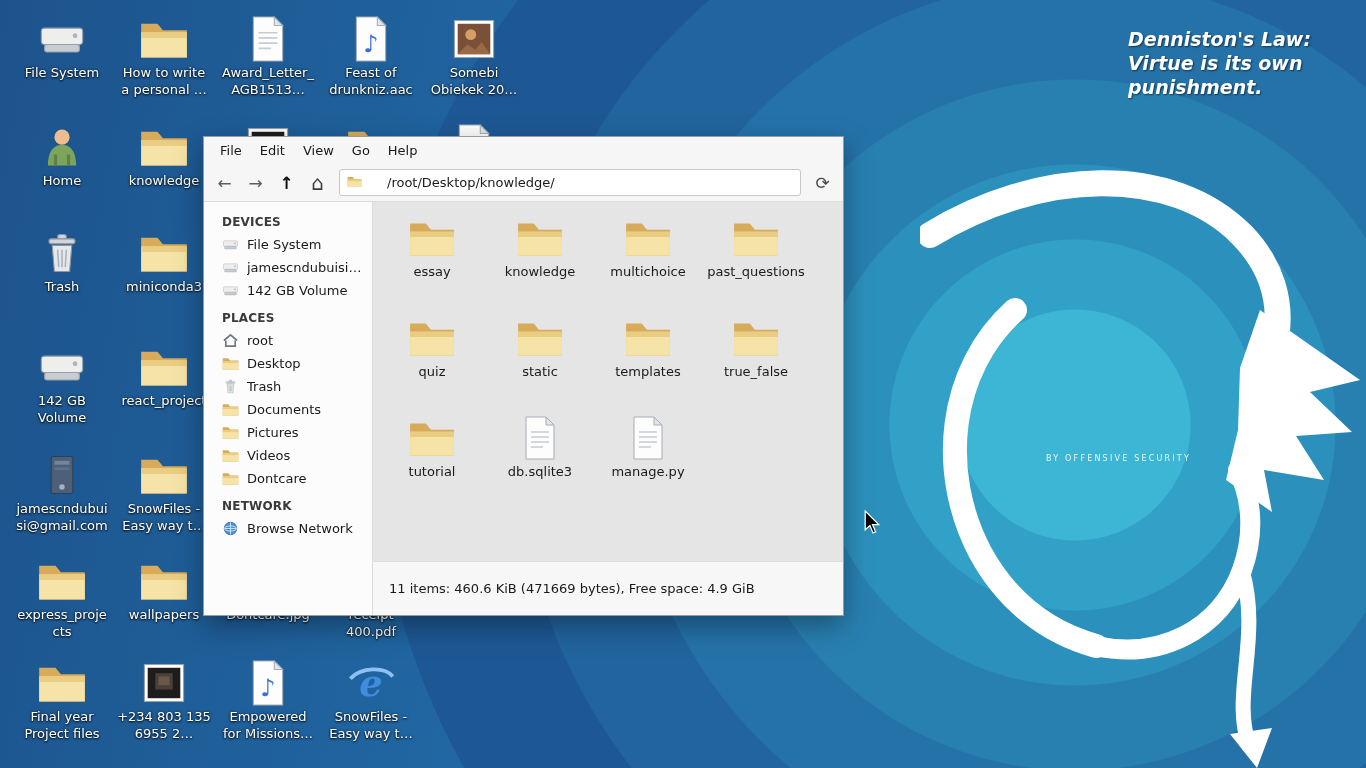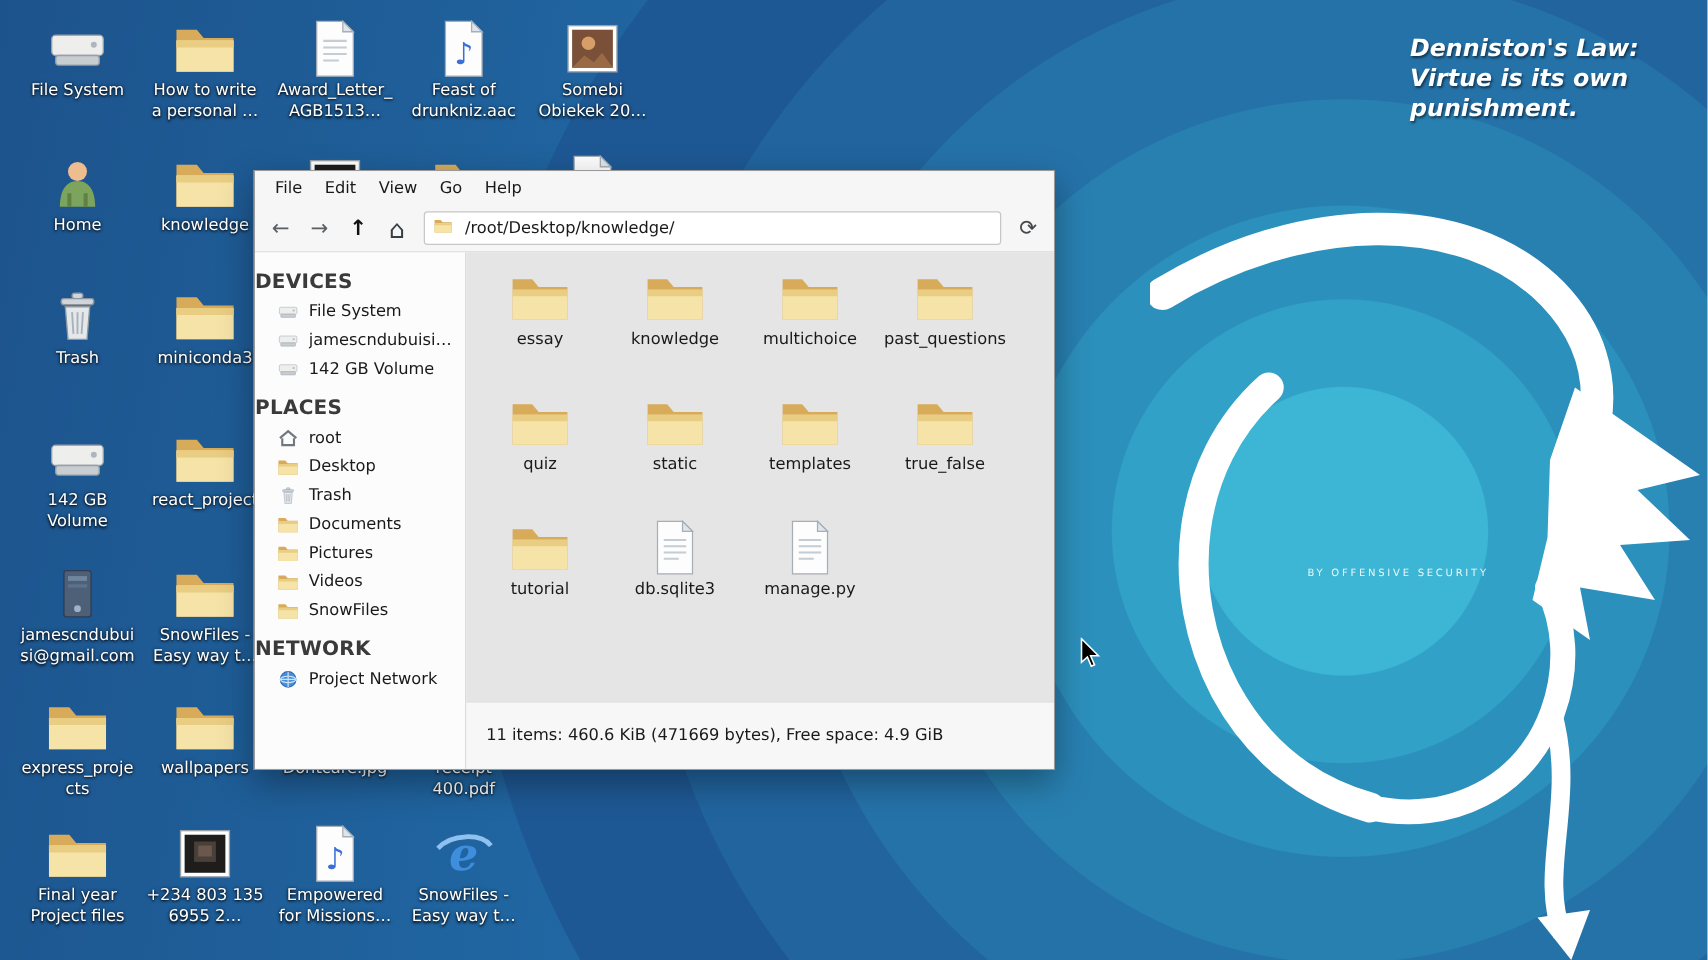--- a/index.html
+++ b/index.html
@@ -38,26 +38,26 @@
   .menu-item{padding:3px 9px;cursor:default;}
   .toolbar{height:37px;flex:none;display:flex;align-items:center;gap:4px;padding:0 7px;
     background:#f6f6f6;border-bottom:1px solid #dcdcdc;}
   .tbtn{width:27px;height:26px;display:flex;align-items:center;justify-content:center;
     border-radius:3px;cursor:default;}
   .g-back,.g-fwd{font-size:17px;color:#5a5f64;}
   .g-up{font-size:17px;font-weight:bold;color:#111;}
   .g-home{font-size:20px;color:#3a3f44;}
   .g-refresh{font-size:17px;color:#44484c;}
   .pathbar{flex:1;height:25px;background:#fff;border:1px solid #c7c7c7;border-radius:3px;
-    display:flex;align-items:center;gap:10px;padding:0 7px;margin:0 4px;}
+    display:flex;align-items:center;gap:25px;padding:0 7px;margin:0 4px;}
   .path-text{white-space:nowrap;overflow:hidden;}
   .fm-body{flex:1;display:flex;min-height:0;}
   .sidebar{width:168px;flex:none;border-right:1px solid #dcdcdc;background:#fcfcfc;
     padding-top:4px;overflow:hidden;}
-  .side-header{font-weight:bold;font-size:16px;color:#3a3a3a;padding:9px 0 4px;letter-spacing:.2px;}
+  .side-header{font-weight:bold;font-size:12px;color:#3a3a3a;padding:9px 18px 4px;letter-spacing:.2px;}
   .side-item{display:flex;align-items:center;gap:8px;padding:4px 6px 4px 18px;cursor:default;}
   .side-label{white-space:nowrap;overflow:hidden;text-overflow:ellipsis;}
   .content-col{flex:1;display:flex;flex-direction:column;min-width:0;background:#e5e5e5;justify-content:space-between;}
   .filegrid{flex:1;display:grid;grid-template-columns:repeat(4,108px);grid-auto-rows:100px;
     padding:14px 0 0 5px;align-content:start;overflow:hidden;}
   .fitem{display:flex;flex-direction:column;align-items:center;gap:4px;cursor:default;}
   .fitem .ic{width:48px;height:44px;}
   .flabel{font-size:13px;text-align:center;max-width:104px;overflow-wrap:anywhere;line-height:1.2;}
   .statusbar{height:29px;flex:none;border-top:1px solid #dcdcdc;background:#f7f7f7;
     display:flex;align-items:center;padding:12px 16px;}
@@ -464,32 +464,32 @@
             <span class="side-label">Videos</span>
           </div>
           <div class="side-item">
             <span class="ic sm">
               <svg viewBox="0 0 46 38">
                 <path d="M2 5h15l5 6h22v25H2Z" fill="#d7ab59"></path>
                 <path d="M2 13h42v23H2Z" fill="#f5e3a7"></path>
                 <path d="M2 13h42v5H2Z" fill="#e9cd82"></path>
               </svg>
             </span>
-            <span class="side-label">SnowFiles</span>
+            <span class="side-label">Dontcare</span>
           </div>
           <div class="side-header">NETWORK</div>
           <div class="side-item">
             <span class="ic sm">
               <svg viewBox="0 0 16 16">
                 <circle cx="8" cy="8" r="6.6" fill="#4a90d9" stroke="#2e6cb2"></circle>
                 <ellipse cx="8" cy="8" rx="6.6" ry="2.7" fill="none" stroke="#cde3f6" stroke-width="1"></ellipse>
                 <path d="M8 1.4v13.2M1.8 8h12.4" stroke="#cde3f6" stroke-width="1"></path>
               </svg>
             </span>
-            <span class="side-label">Project Network</span>
+            <span class="side-label">Browse Network</span>
           </div>
         </div>
       <div class="content-col">
         <div class="filegrid" id="filegrid">
             <div class="fitem">
               <span class="ic big">
                 <svg viewBox="0 0 46 38">
                   <path d="M2 5h15l5 6h22v25H2Z" fill="#d7ab59"></path>
                   <path d="M2 13h42v23H2Z" fill="#f5e3a7"></path>
                   <path d="M2 13h42v5H2Z" fill="#e9cd82"></path>

